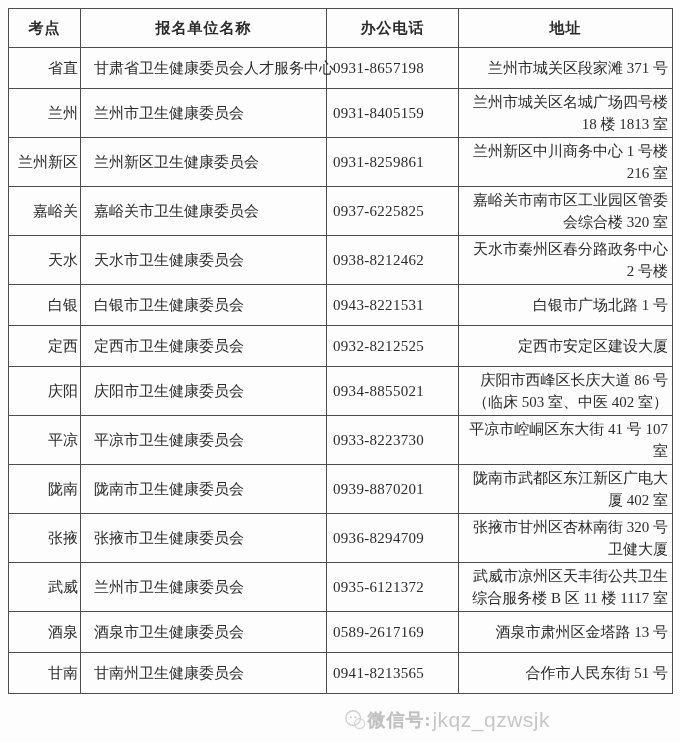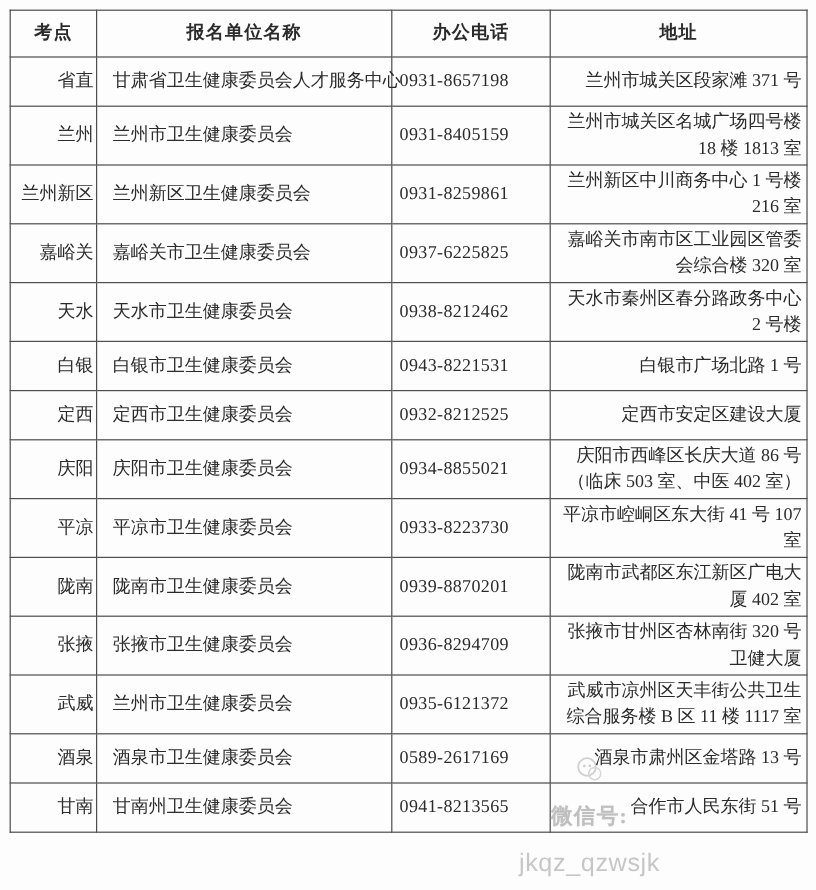--- a/index.html
+++ b/index.html
@@ -42,25 +42,24 @@
   td.site  { text-align: right; white-space: nowrap; padding: 2px 2px; }
   td.unit  { text-align: left; padding-left: 13px; white-space: nowrap; }
   td.phone { text-align: left; letter-spacing: 0.3px; white-space: nowrap; }
   td.addr  { text-align: right; padding-left: 8px; padding-right: 4px; line-height: 22px; }
   .watermark {
     position: absolute;
     right: 6px;
     bottom: 10px;
     display: flex;
     align-items: center;
-    gap: 16px;
+    gap: 1px;
     pointer-events: none;
     opacity: 0.62;
     white-space: nowrap;
-    flex-direction: column;
   }
   .wm-icon {
     width: 22px;
     height: 22px;
     display: inline-block;
     flex: 0 0 auto;
   }
   .wm-cn {
     font-size: 18px;
     color: #9a9a9a;

